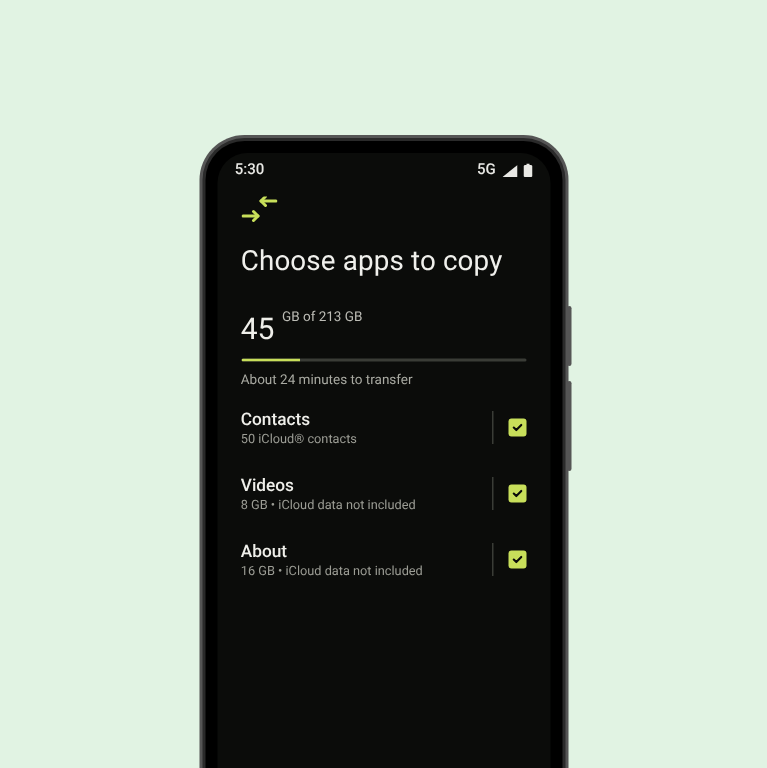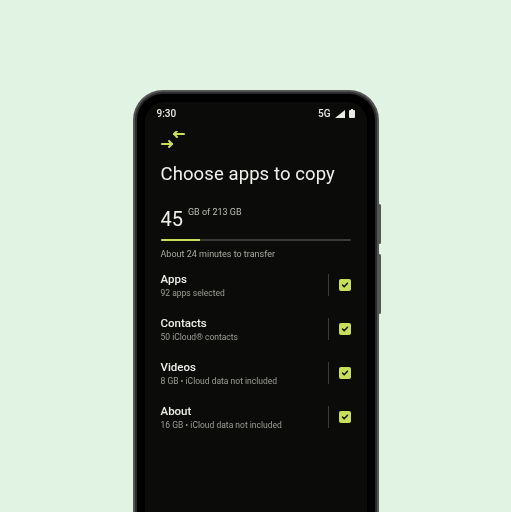--- a/index.html
+++ b/index.html
@@ -110,21 +110,21 @@
 </head>
 <body>
 
 <div class="phone">
   <div class="side-btn b1"></div>
   <div class="side-btn b2"></div>
 
   <div class="screen">
 
     <div class="status-bar">
-      <span>9:30</span>
+      <span>5:30</span>
       <div class="status-right">
         <span>5G</span>
         <span class="sig-icon">
           <svg width="10" height="8" viewBox="0 0 10 8">
               <path d="M0 8 L10 8 L10 0 Z" fill="#e9e9e5"></path>
             </svg>
         </span>
         <span class="batt-icon">
           <svg width="6" height="9" viewBox="0 0 6 9">
               <rect x="0" y="1" width="6" height="8" rx="1" fill="#e9e9e5"></rect>
@@ -153,75 +153,61 @@
         <span class="usage-num">45</span>
         <span class="usage-unit">GB of 213 GB</span>
       </div>
 
       <div class="progress">
         <div class="progress-fill" style="width: 21%;"></div>
       </div>
 
       <div class="eta">About 24 minutes to transfer</div>
 
+
       <div class="item">
         <div class="item-text">
-          <div class="item-title">Apps</div>
-          <div class="item-sub">92 apps selected</div>
+          <div class="item-title">Contacts</div>
+          <div class="item-sub">50 iCloud® contacts</div>
         </div>
         <div class="item-right">
           <div class="divider"></div>
           <div class="checkbox">
             <svg width="8" height="8" viewBox="0 0 8 8">
                 <path d="M1.5 4 L3.2 5.7 L6.5 2.3" stroke="#0b0c0a" stroke-width="1.4" fill="none" stroke-linecap="round" stroke-linejoin="round"></path>
               </svg>
           </div>
         </div>
       </div>
 
       <div class="item">
         <div class="item-text">
-          <div class="item-title">Contacts</div>
-          <div class="item-sub">50 iCloud® contacts</div>
+          <div class="item-title">Videos</div>
+          <div class="item-sub">8 GB • iCloud data not included</div>
         </div>
         <div class="item-right">
           <div class="divider"></div>
           <div class="checkbox">
             <svg width="8" height="8" viewBox="0 0 8 8">
                 <path d="M1.5 4 L3.2 5.7 L6.5 2.3" stroke="#0b0c0a" stroke-width="1.4" fill="none" stroke-linecap="round" stroke-linejoin="round"></path>
               </svg>
           </div>
         </div>
       </div>
 
       <div class="item">
         <div class="item-text">
-          <div class="item-title">Videos</div>
-          <div class="item-sub">8 GB • iCloud data not included</div>
+          <div class="item-title">About</div>
+          <div class="item-sub">16 GB • iCloud data not included</div>
         </div>
         <div class="item-right">
           <div class="divider"></div>
           <div class="checkbox">
             <svg width="8" height="8" viewBox="0 0 8 8">
                 <path d="M1.5 4 L3.2 5.7 L6.5 2.3" stroke="#0b0c0a" stroke-width="1.4" fill="none" stroke-linecap="round" stroke-linejoin="round"></path>
               </svg>
           </div>
         </div>
       </div>
 
-      <div class="item">
-        <div class="item-text">
-          <div class="item-title">About</div>
-          <div class="item-sub">16 GB • iCloud data not included</div>
-        </div>
-        <div class="item-right">
-          <div class="divider"></div>
-          <div class="checkbox">
-            <svg width="8" height="8" viewBox="0 0 8 8">
-                <path d="M1.5 4 L3.2 5.7 L6.5 2.3" stroke="#0b0c0a" stroke-width="1.4" fill="none" stroke-linecap="round" stroke-linejoin="round"></path>
-              </svg>
-          </div>
-        </div>
-      </div>
-
     </div>
   </div>
 </div>
 
 </body></html>

